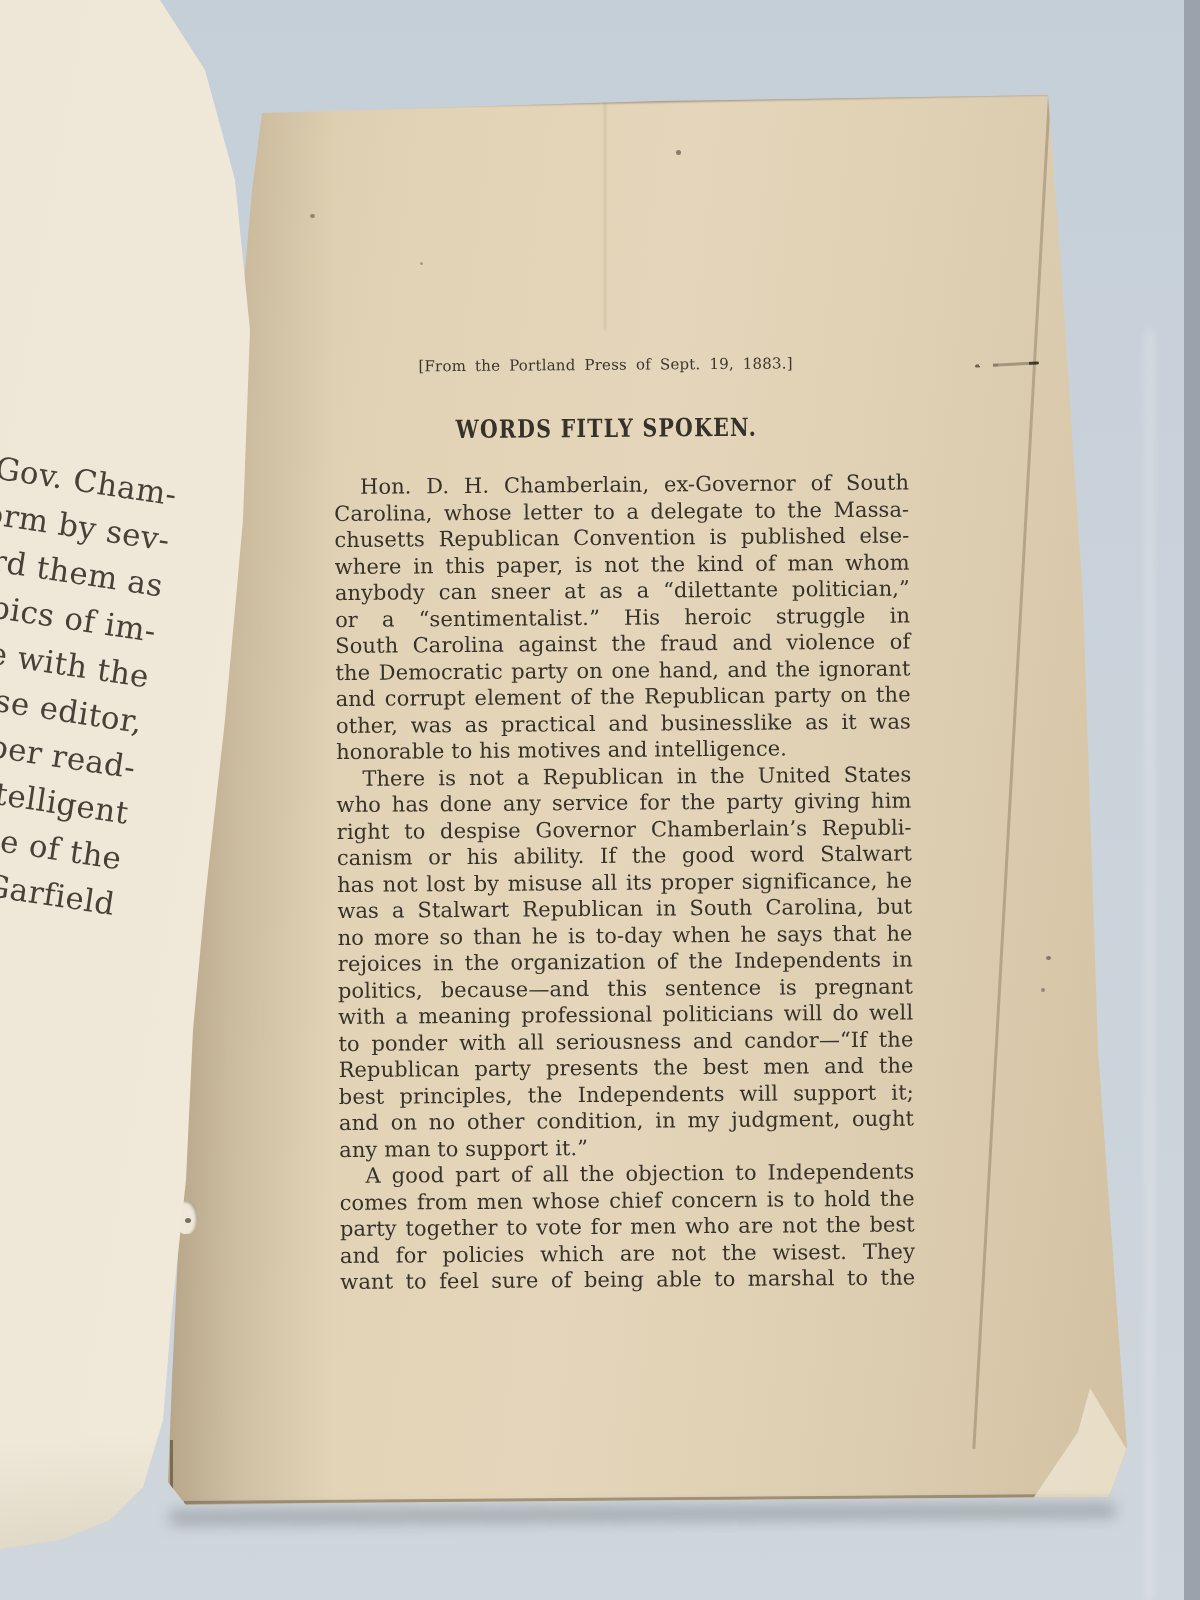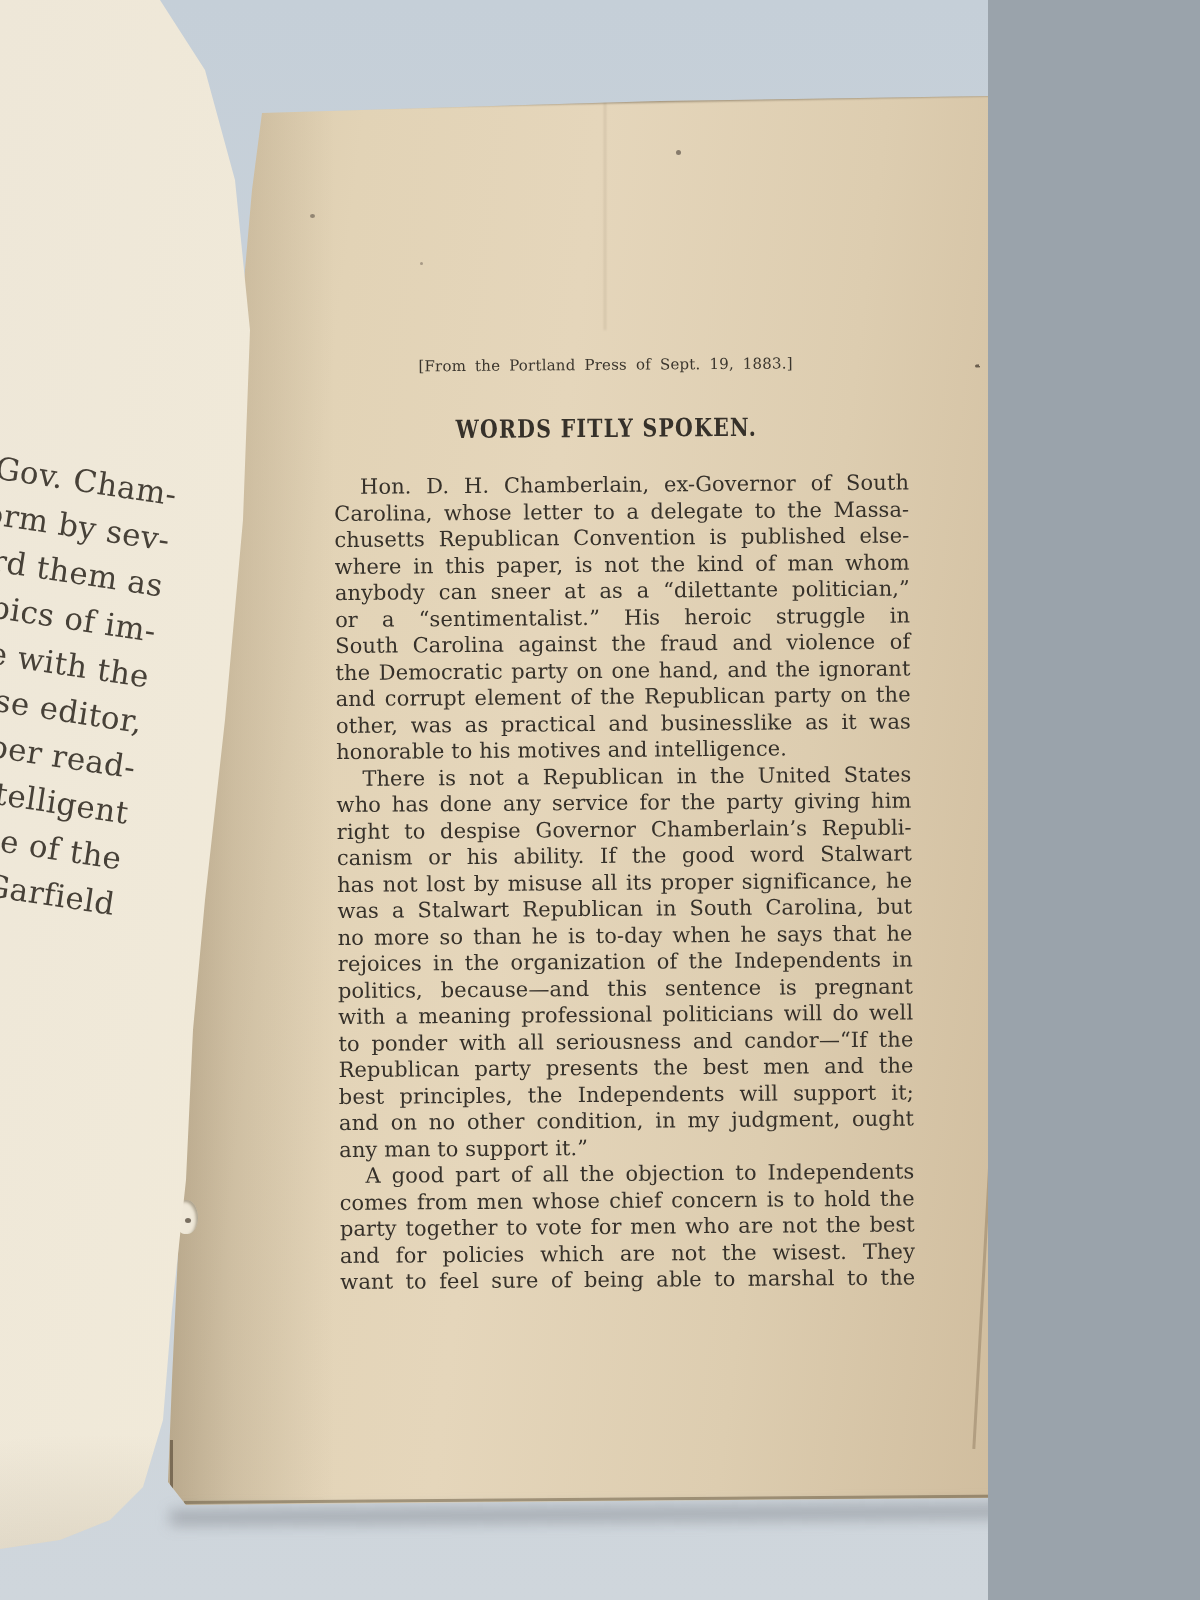--- a/index.html
+++ b/index.html
@@ -1,17 +1,17 @@
 <!DOCTYPE html>
 <html style="--bg-top: #c5cfd8; --bg-bottom: #cfd6dc; --left-page: #f1ead9; --right-page: #e2d3b6; --ink: #36312a; --ink-left: #474138;"><head>
 <meta charset="utf-8">
 <style>
   html,body{margin:0;padding:0;background:#9aa3ab;}
   .stage{
-    position:relative; width:988px; height:1600px; overflow:hidden;
+    position:relative; width:1184px; height:1600px; overflow:hidden;
     background:linear-gradient(180deg, var(--bg-top,#c5cfd8) 0%, #c9d2da 30%, #ccd4db 70%, var(--bg-bottom,#cfd6dc) 100%);
     font-family:"DejaVu Serif","Liberation Serif",serif;
   }
   
   .bg-crease{position:absolute; left:1146px; top:330px; width:7px; height:1270px;
     background:rgba(255,255,255,.28); filter:blur(4px);}
   
   .rpage{
     position:absolute; inset:0;
     clip-path:polygon(262px 113px,660px 101px,1048px 95px,1062px 280px,1083px 600px,1098px 1050px,1127px 1447px,1109px 1497px,620px 1501px,186px 1505px,168px 1482px,172px 1380px,190px 1000px,215px 640px,238px 350px,252px 190px);

